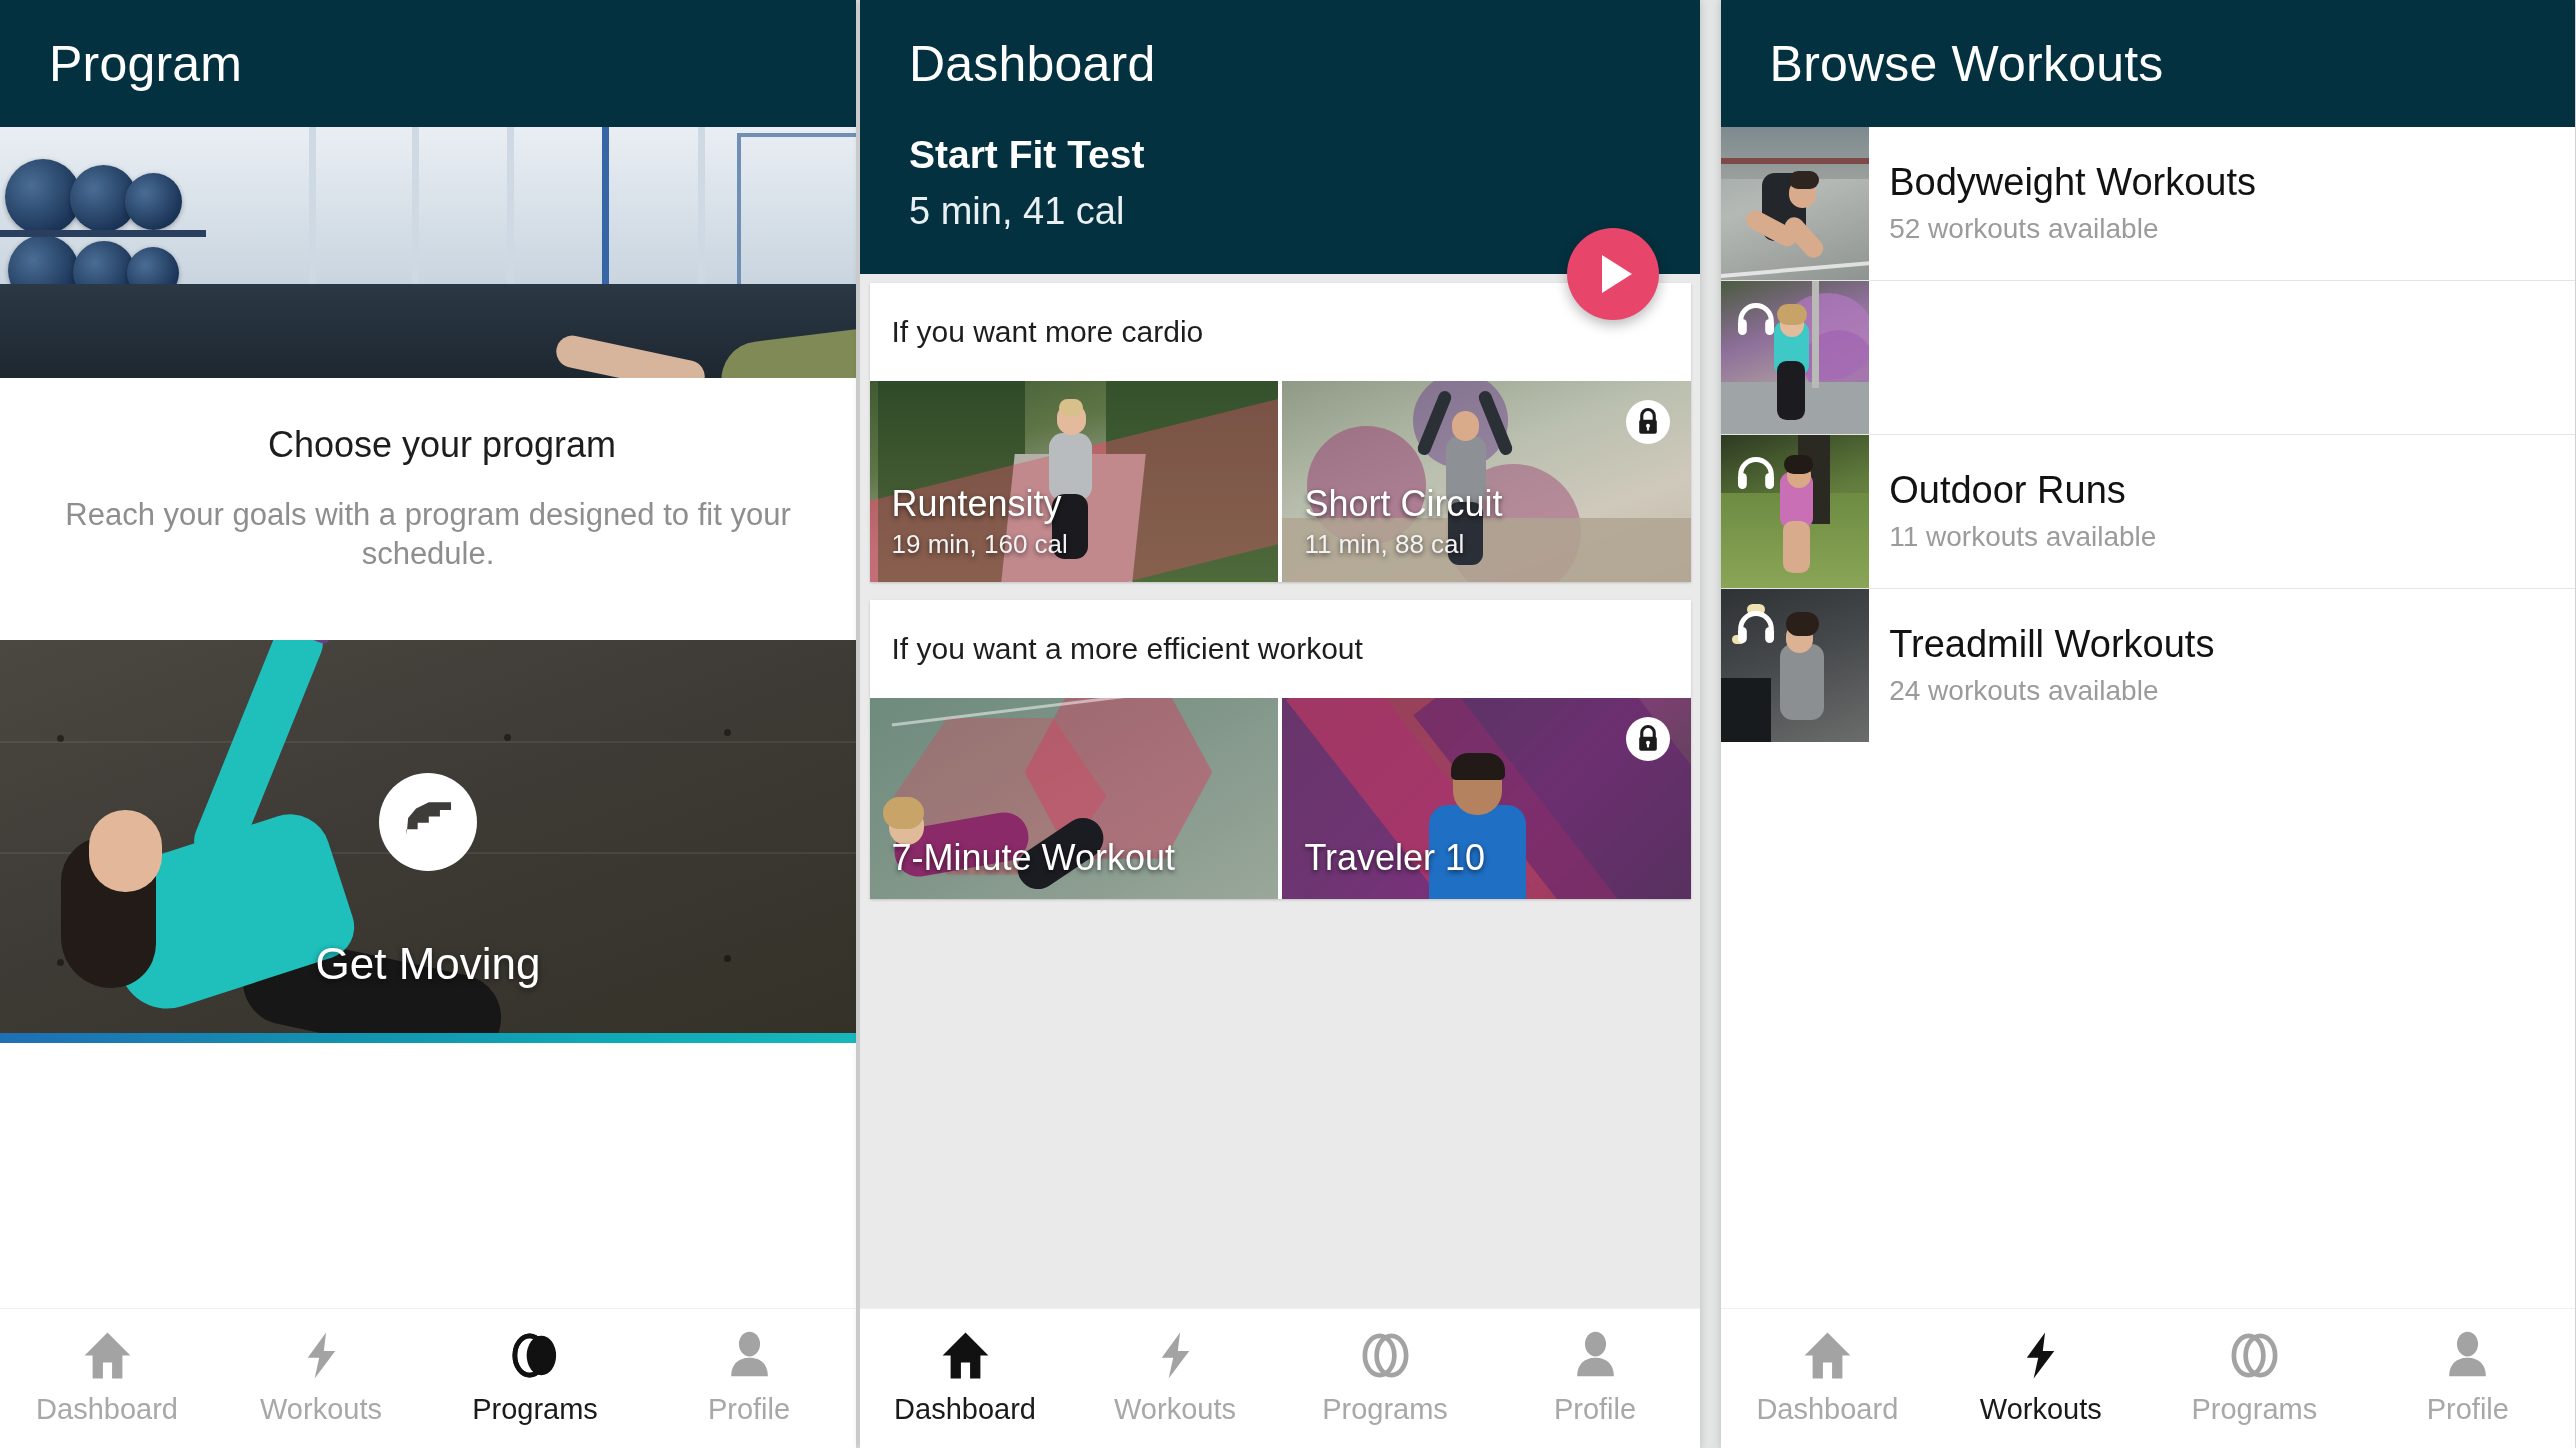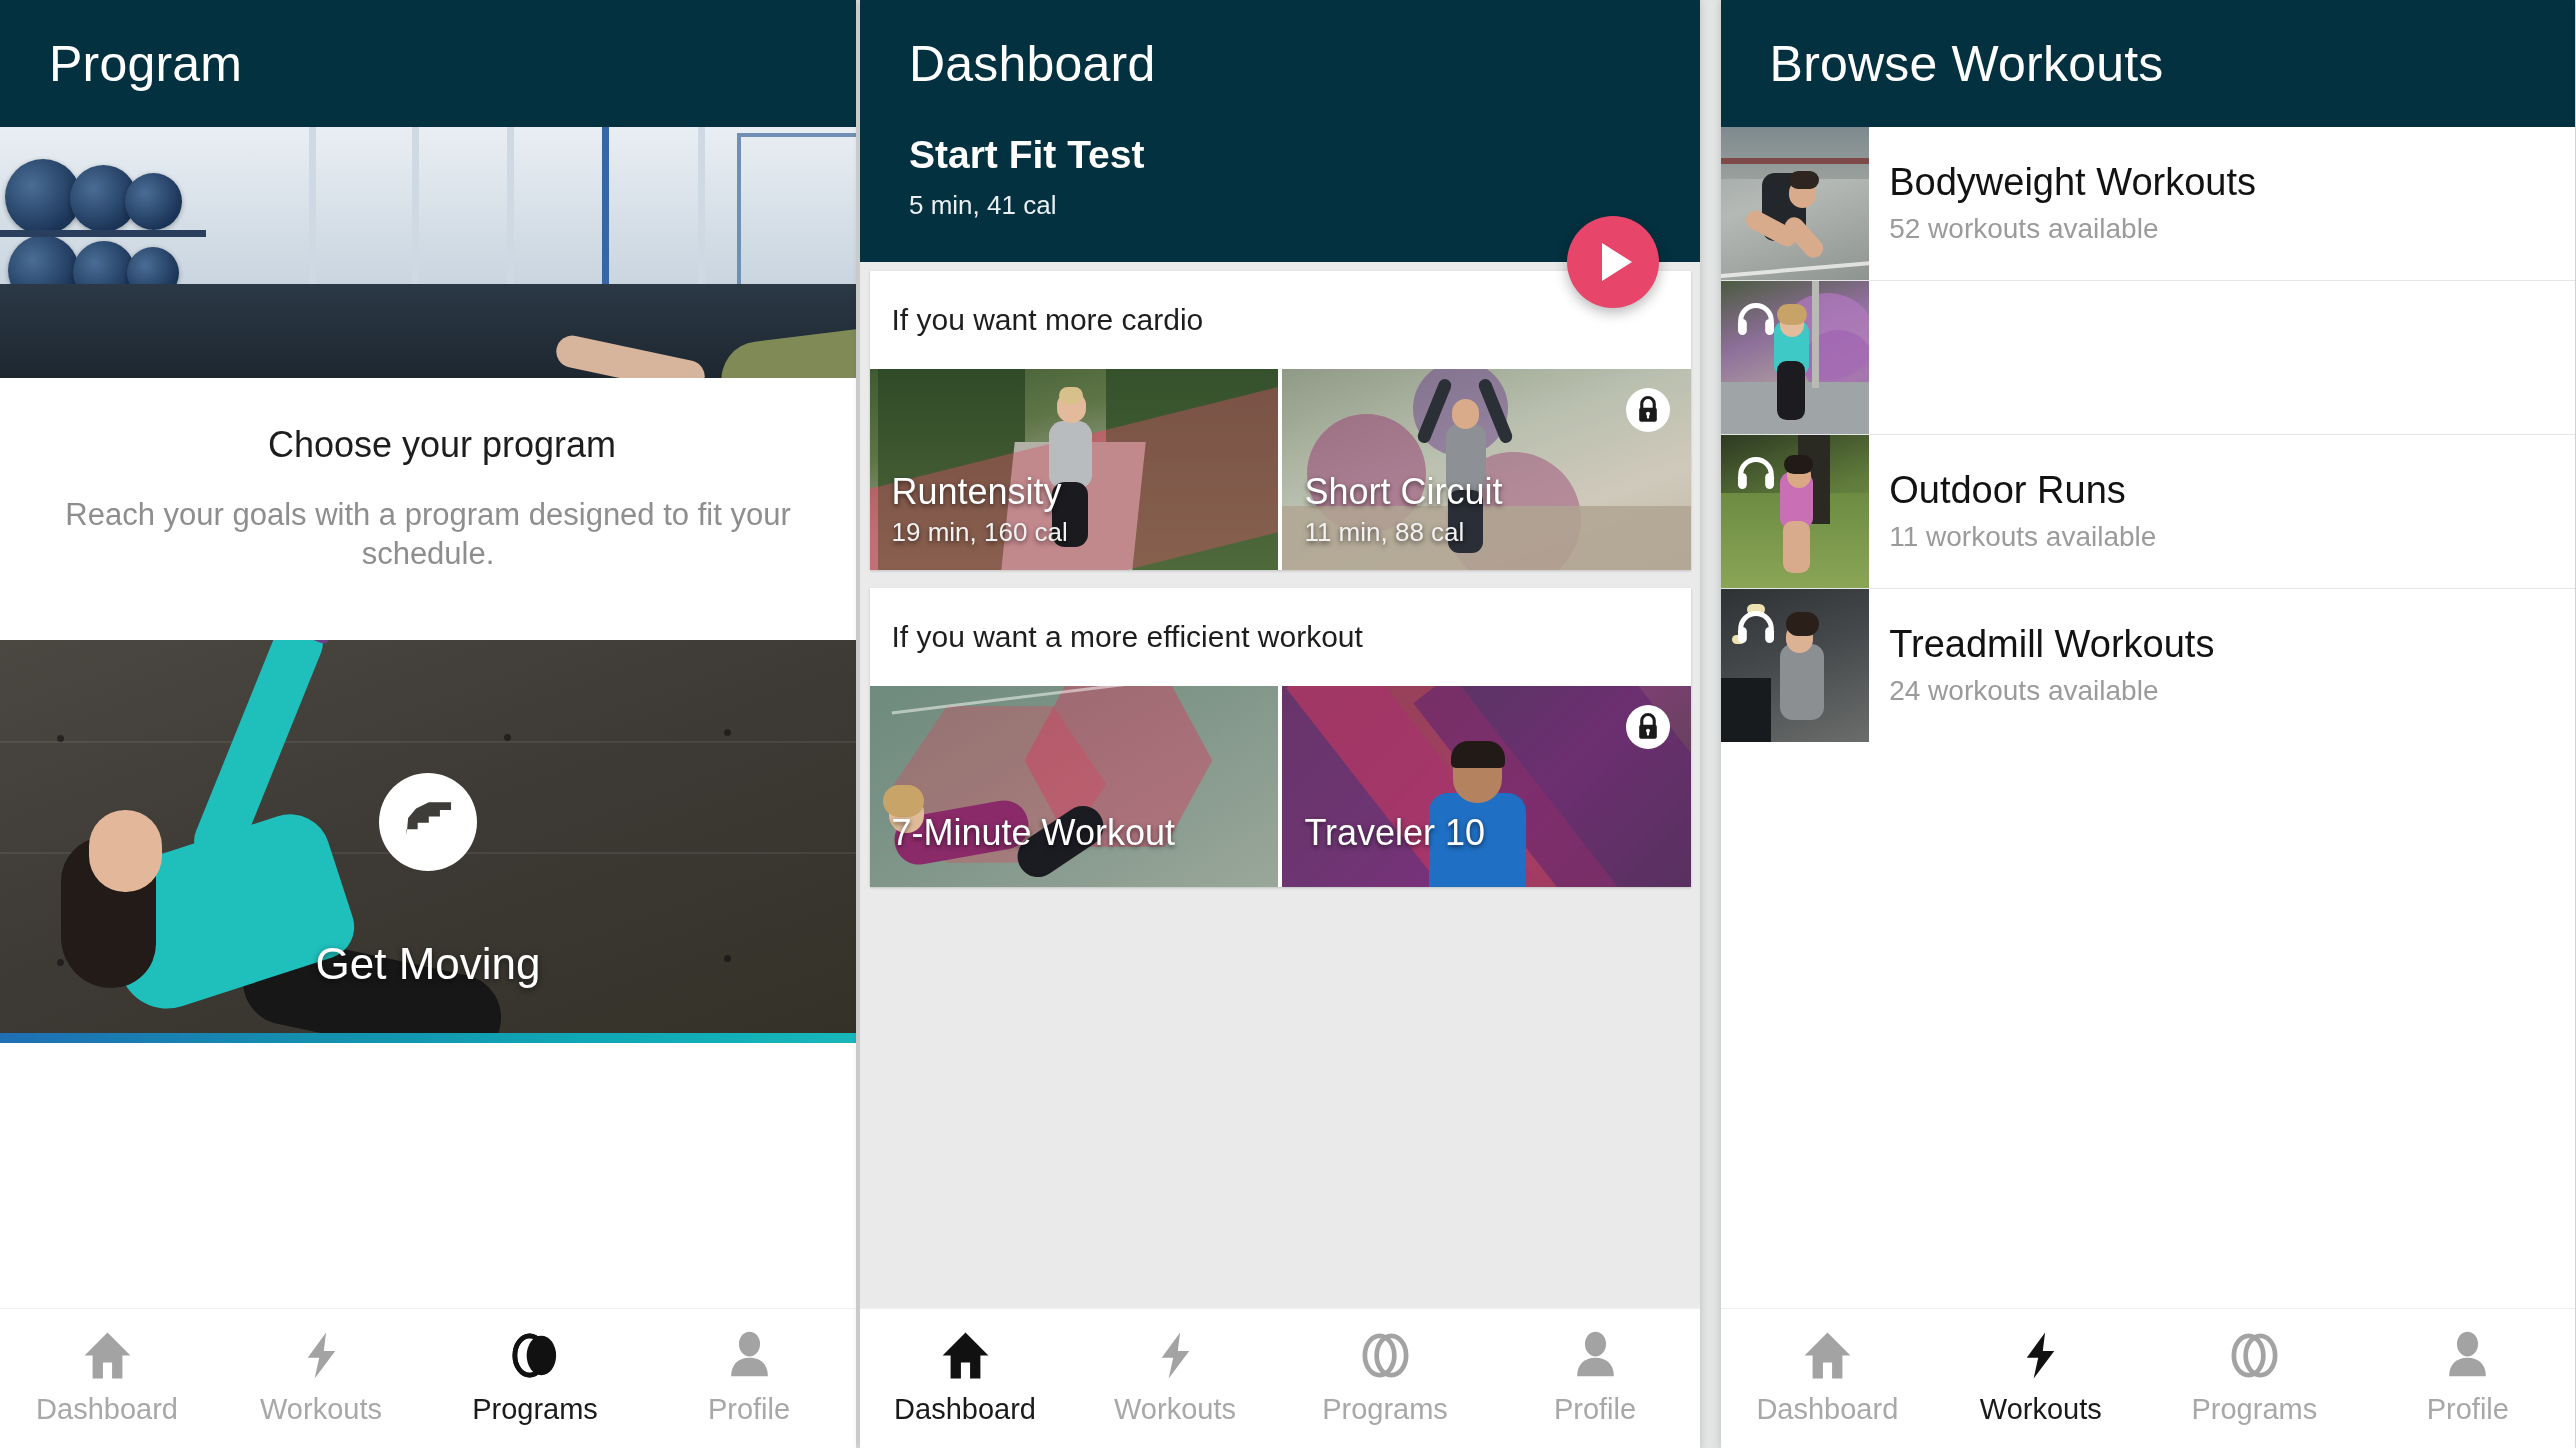--- a/index.html
+++ b/index.html
@@ -91,35 +91,35 @@
   }
   .progressbar{position:absolute;left:0;bottom:0;width:100%;height:9.5px;
     background:linear-gradient(90deg,#1f6fb5 0%,#1391ae 38%,#0fa8b6 70%,#17b7bb 100%);}
 
   
   .p2-hero{
     background:#04313f;color:#fff;position:relative;
     padding:0 0 41px 49px;
   }
   .fit-title{font-size:39px;font-weight:700;padding-top:6.3px;}
-  .fit-sub{font-size:26px;margin-top:12.7px;color:#eaf0f2;}
+  .fit-sub{font-size:38px;margin-top:12.7px;color:#eaf0f2;}
   .fab{
     position:absolute;right:41px;bottom:-46px;
     width:92px;height:92px;border-radius:50%;
     background:#e8456b;box-shadow:0 4.8px 12.7px rgba(0,0,0,.28);
     display:flex;align-items:center;justify-content:center;cursor:pointer;z-index:5;
   }
   .fab .tri{width:0;height:0;border-left:30px solid #fff;border-top:19px solid transparent;border-bottom:19px solid transparent;margin-left:8px;}
 
   .card{background:#fff;margin:9.5px 9.5px 0 9.5px;box-shadow:0 0.8px 2.4px rgba(0,0,0,.18);}
   .card-head{font-size:30px;color:#1d1d1d;padding:32px 0 32px 22px;}
   .tile-row{display:flex;gap:4.8px;border-radius:15px;}
   .tile{position:relative;flex:1;height:201px;overflow:hidden;}
   .tile-title{position:absolute;left:22px;bottom:60px;color:#fff;font-size:36px;text-shadow:0 1.6px 5.5px rgba(0,0,0,.6);line-height:1.05;}
-  .tile-title.two{bottom:35px;width:86%;}
+  .tile-title.two{bottom:22px;width:86%;}
   .tile-sub{position:absolute;left:22px;bottom:22px;color:#f2f2f2;font-size:26px;text-shadow:0 1.6px 5.5px rgba(0,0,0,.6);}
   .lock{
     position:absolute;right:20.6px;top:19px;width:44px;height:44px;
     display:flex;align-items:center;justify-content:center;
   }
   
   .ph-run{background:linear-gradient(165deg,#3f5a33 0%,#5e7546 30%,#9aa290 55%,#b8b4ad 100%);}
   .ph-run .path{position:absolute;left:-10%;top:35%;width:120%;height:70%;background:rgba(214,84,104,.42);transform:rotate(-14deg);}
   .ph-short{background:linear-gradient(160deg,#8f9a86 0%,#b9bfae 40%,#cfc9bb 70%,#c2b9a8 100%);}
   .ph-short .blob{position:absolute;border-radius:50%;background:rgba(150,52,110,.48);}

